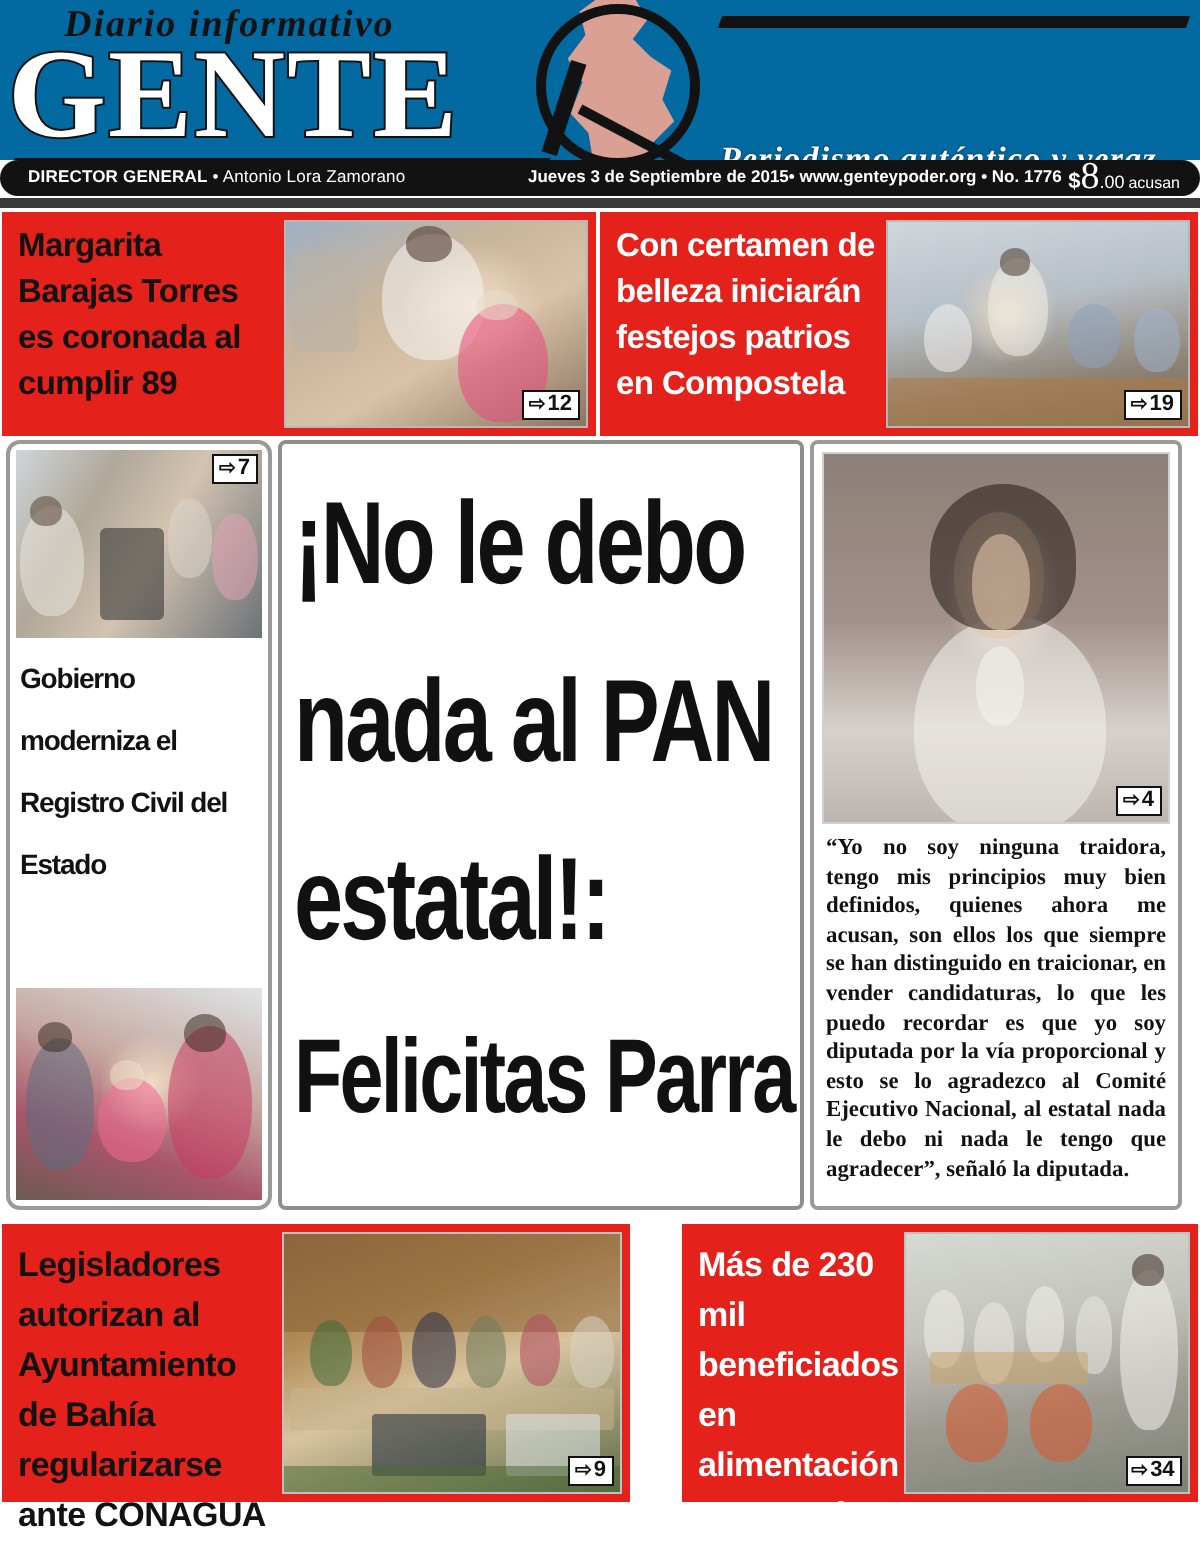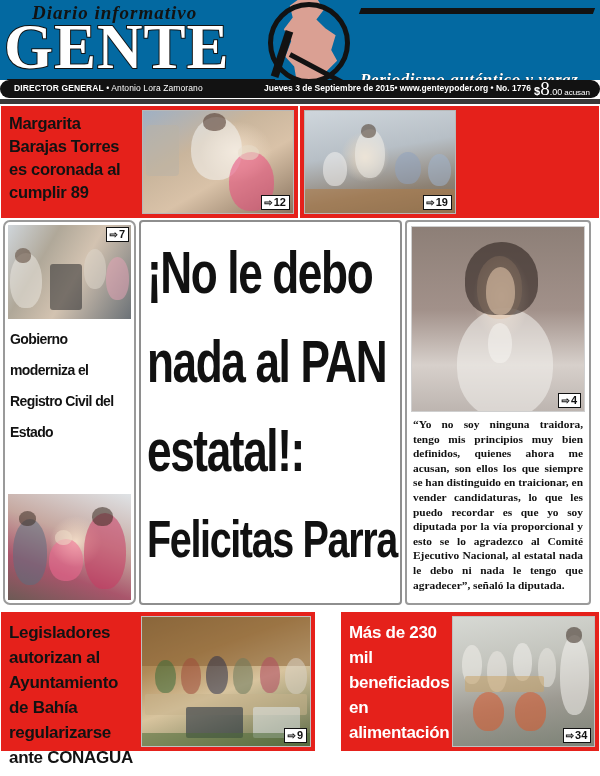--- a/index.html
+++ b/index.html
@@ -351,20 +351,21 @@
           <div class="fig" style="left:2%;top:14%;width:22%;height:50%;background:#b9b2a6;border-radius:4px;"></div>
         </div>
         <div class="badge" style="right:3px;bottom:3px;">
           <span class="arrow">⇨</span>
           <span>12</span>
         </div>
       </div>
     </div>
 
     <div class="topcell right">
+      <div class="top-head white">Con certamen de belleza iniciarán festejos patrios en Compostela</div>
       <div class="top-photo">
         <div class="ph ph-b"></div>
         <div class="ph-figs">
           <div class="fig" style="left:33%;top:18%;width:20%;height:48%;background:#f0efea;"></div>
           <div class="fig" style="left:37%;top:13%;width:10%;height:13%;background:#4d3a2c;"></div>
           <div class="fig" style="left:12%;top:40%;width:16%;height:34%;background:#f2f1ee;"></div>
           <div class="fig" style="left:60%;top:40%;width:17%;height:32%;background:#8fa2bd;"></div>
           <div class="fig" style="left:82%;top:42%;width:15%;height:32%;background:#9fb2cc;"></div>
           <div class="fig" style="left:0;top:76%;width:100%;height:24%;background:#b07a43;border-radius:2px;"></div>
         </div>

